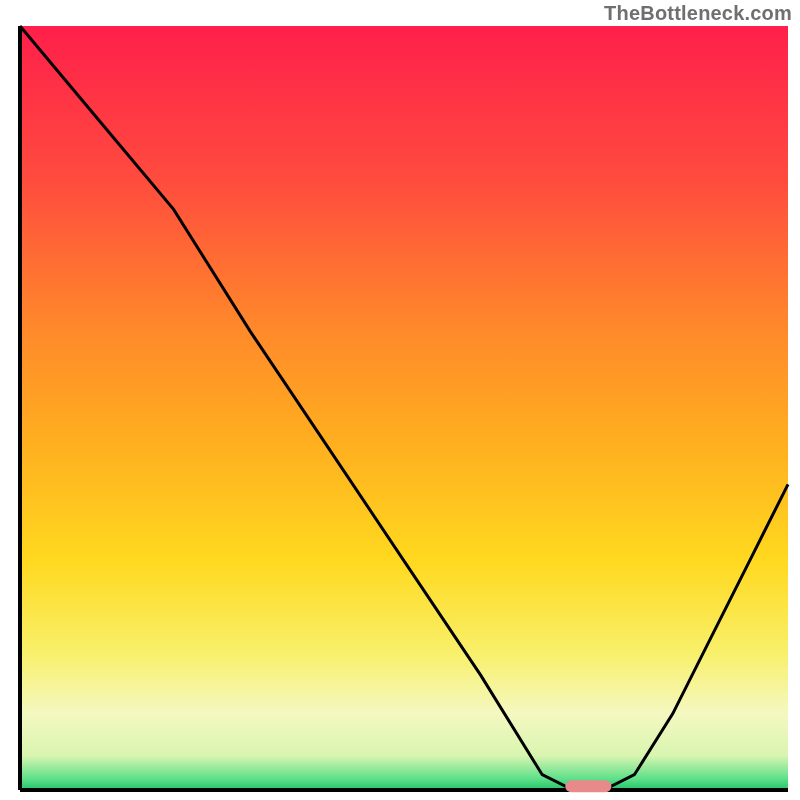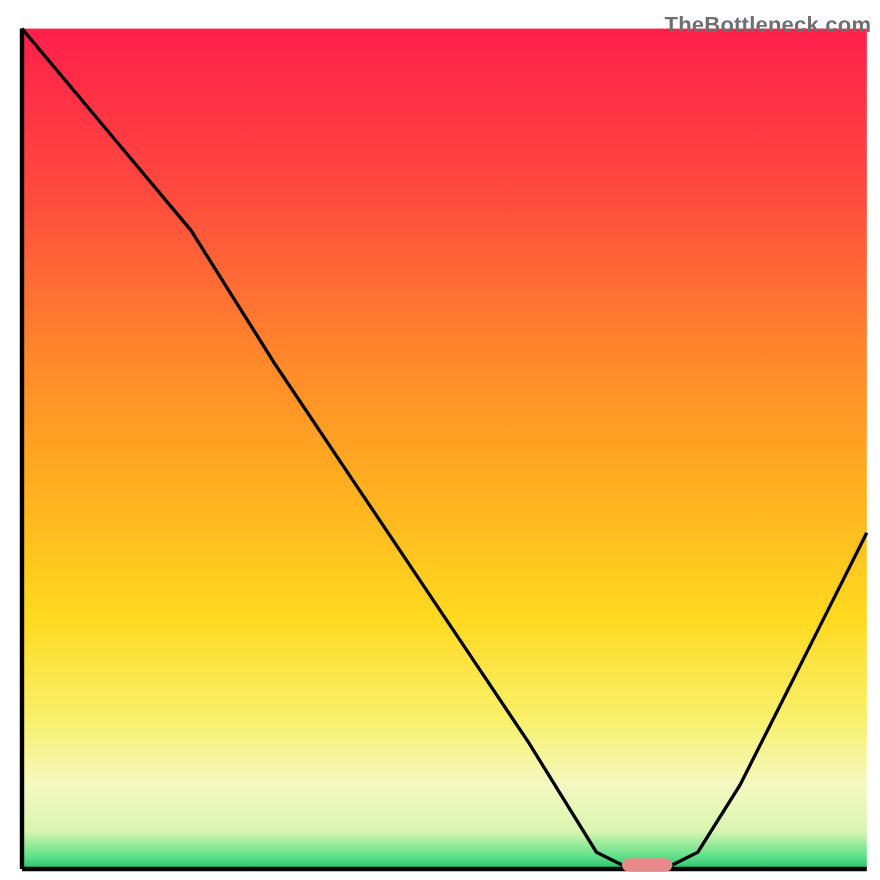--- a/index.html
+++ b/index.html
@@ -11,21 +11,21 @@
     font-family: Arial, Helvetica, sans-serif;
     overflow: hidden;
   }
   .frame {
     position: relative;
     width: 800px;
     height: 800px;
   }
   .watermark {
     position: absolute;
-    top: 12px;
+    top: 2px;
     right: 8px;
     font-size: 20px;
     font-weight: 600;
     color: #6f6f6f;
     letter-spacing: 0.2px;
     z-index: 20;
   }
   svg.chart {
     position: absolute;
     left: 0;

